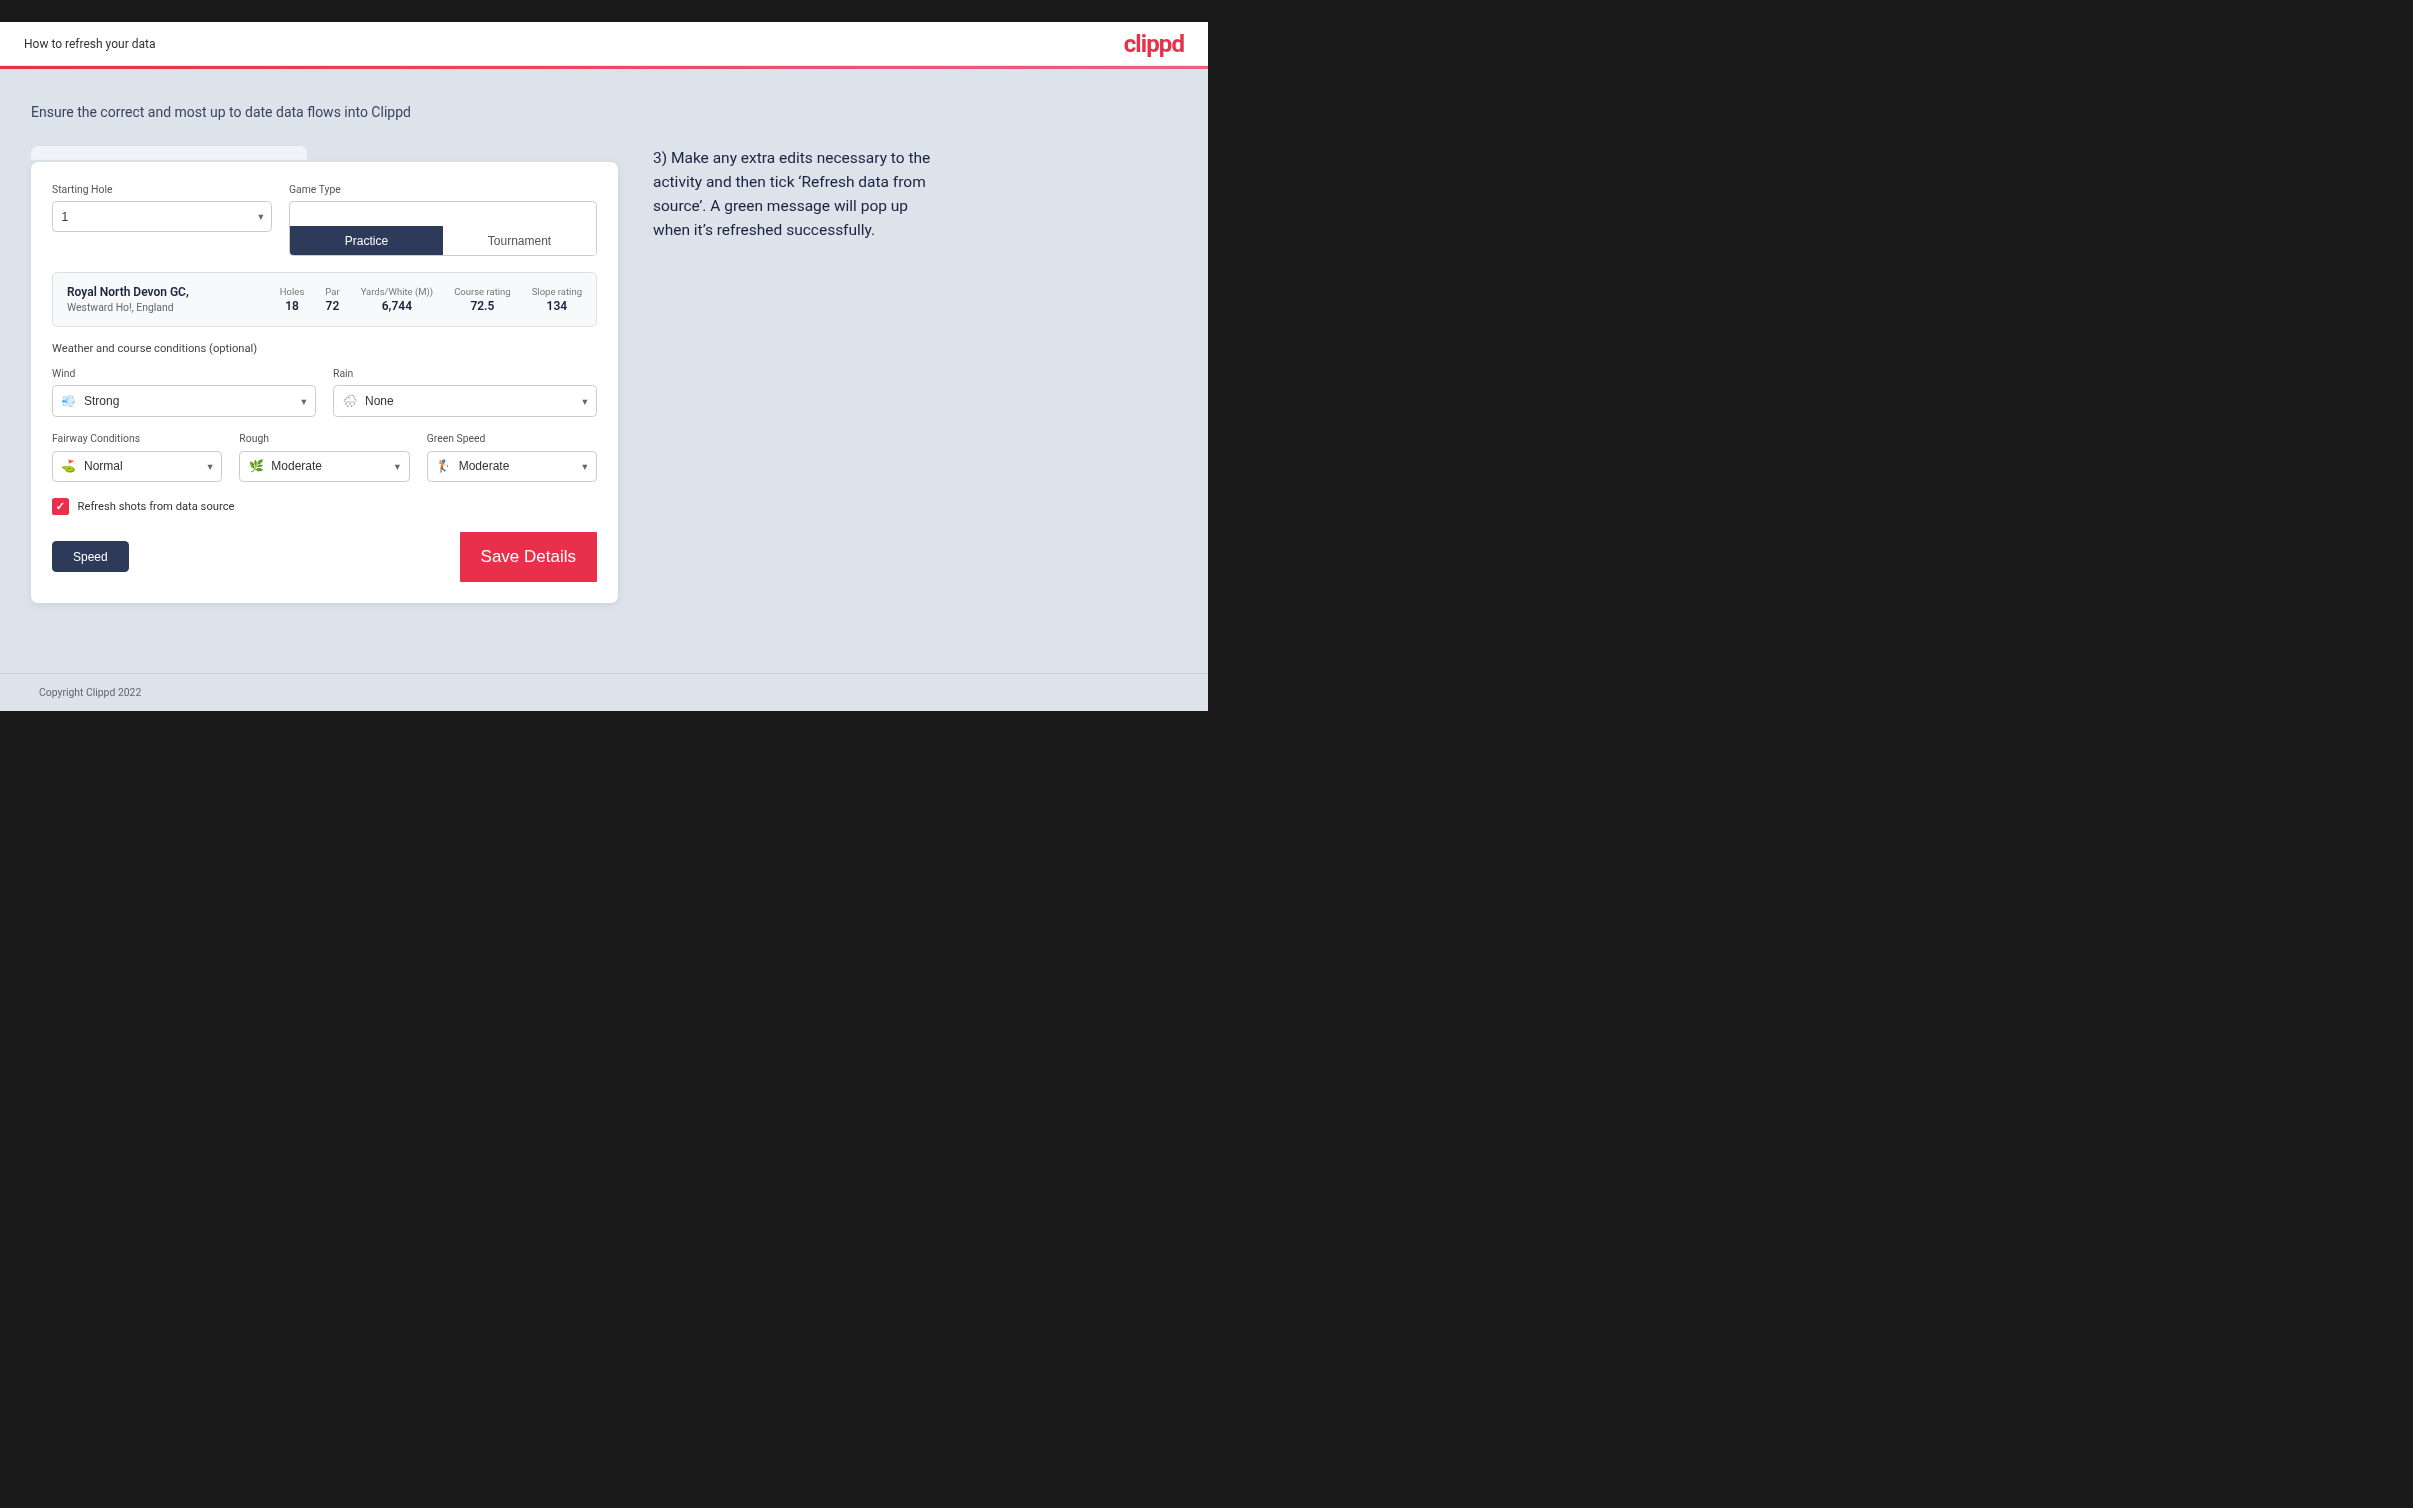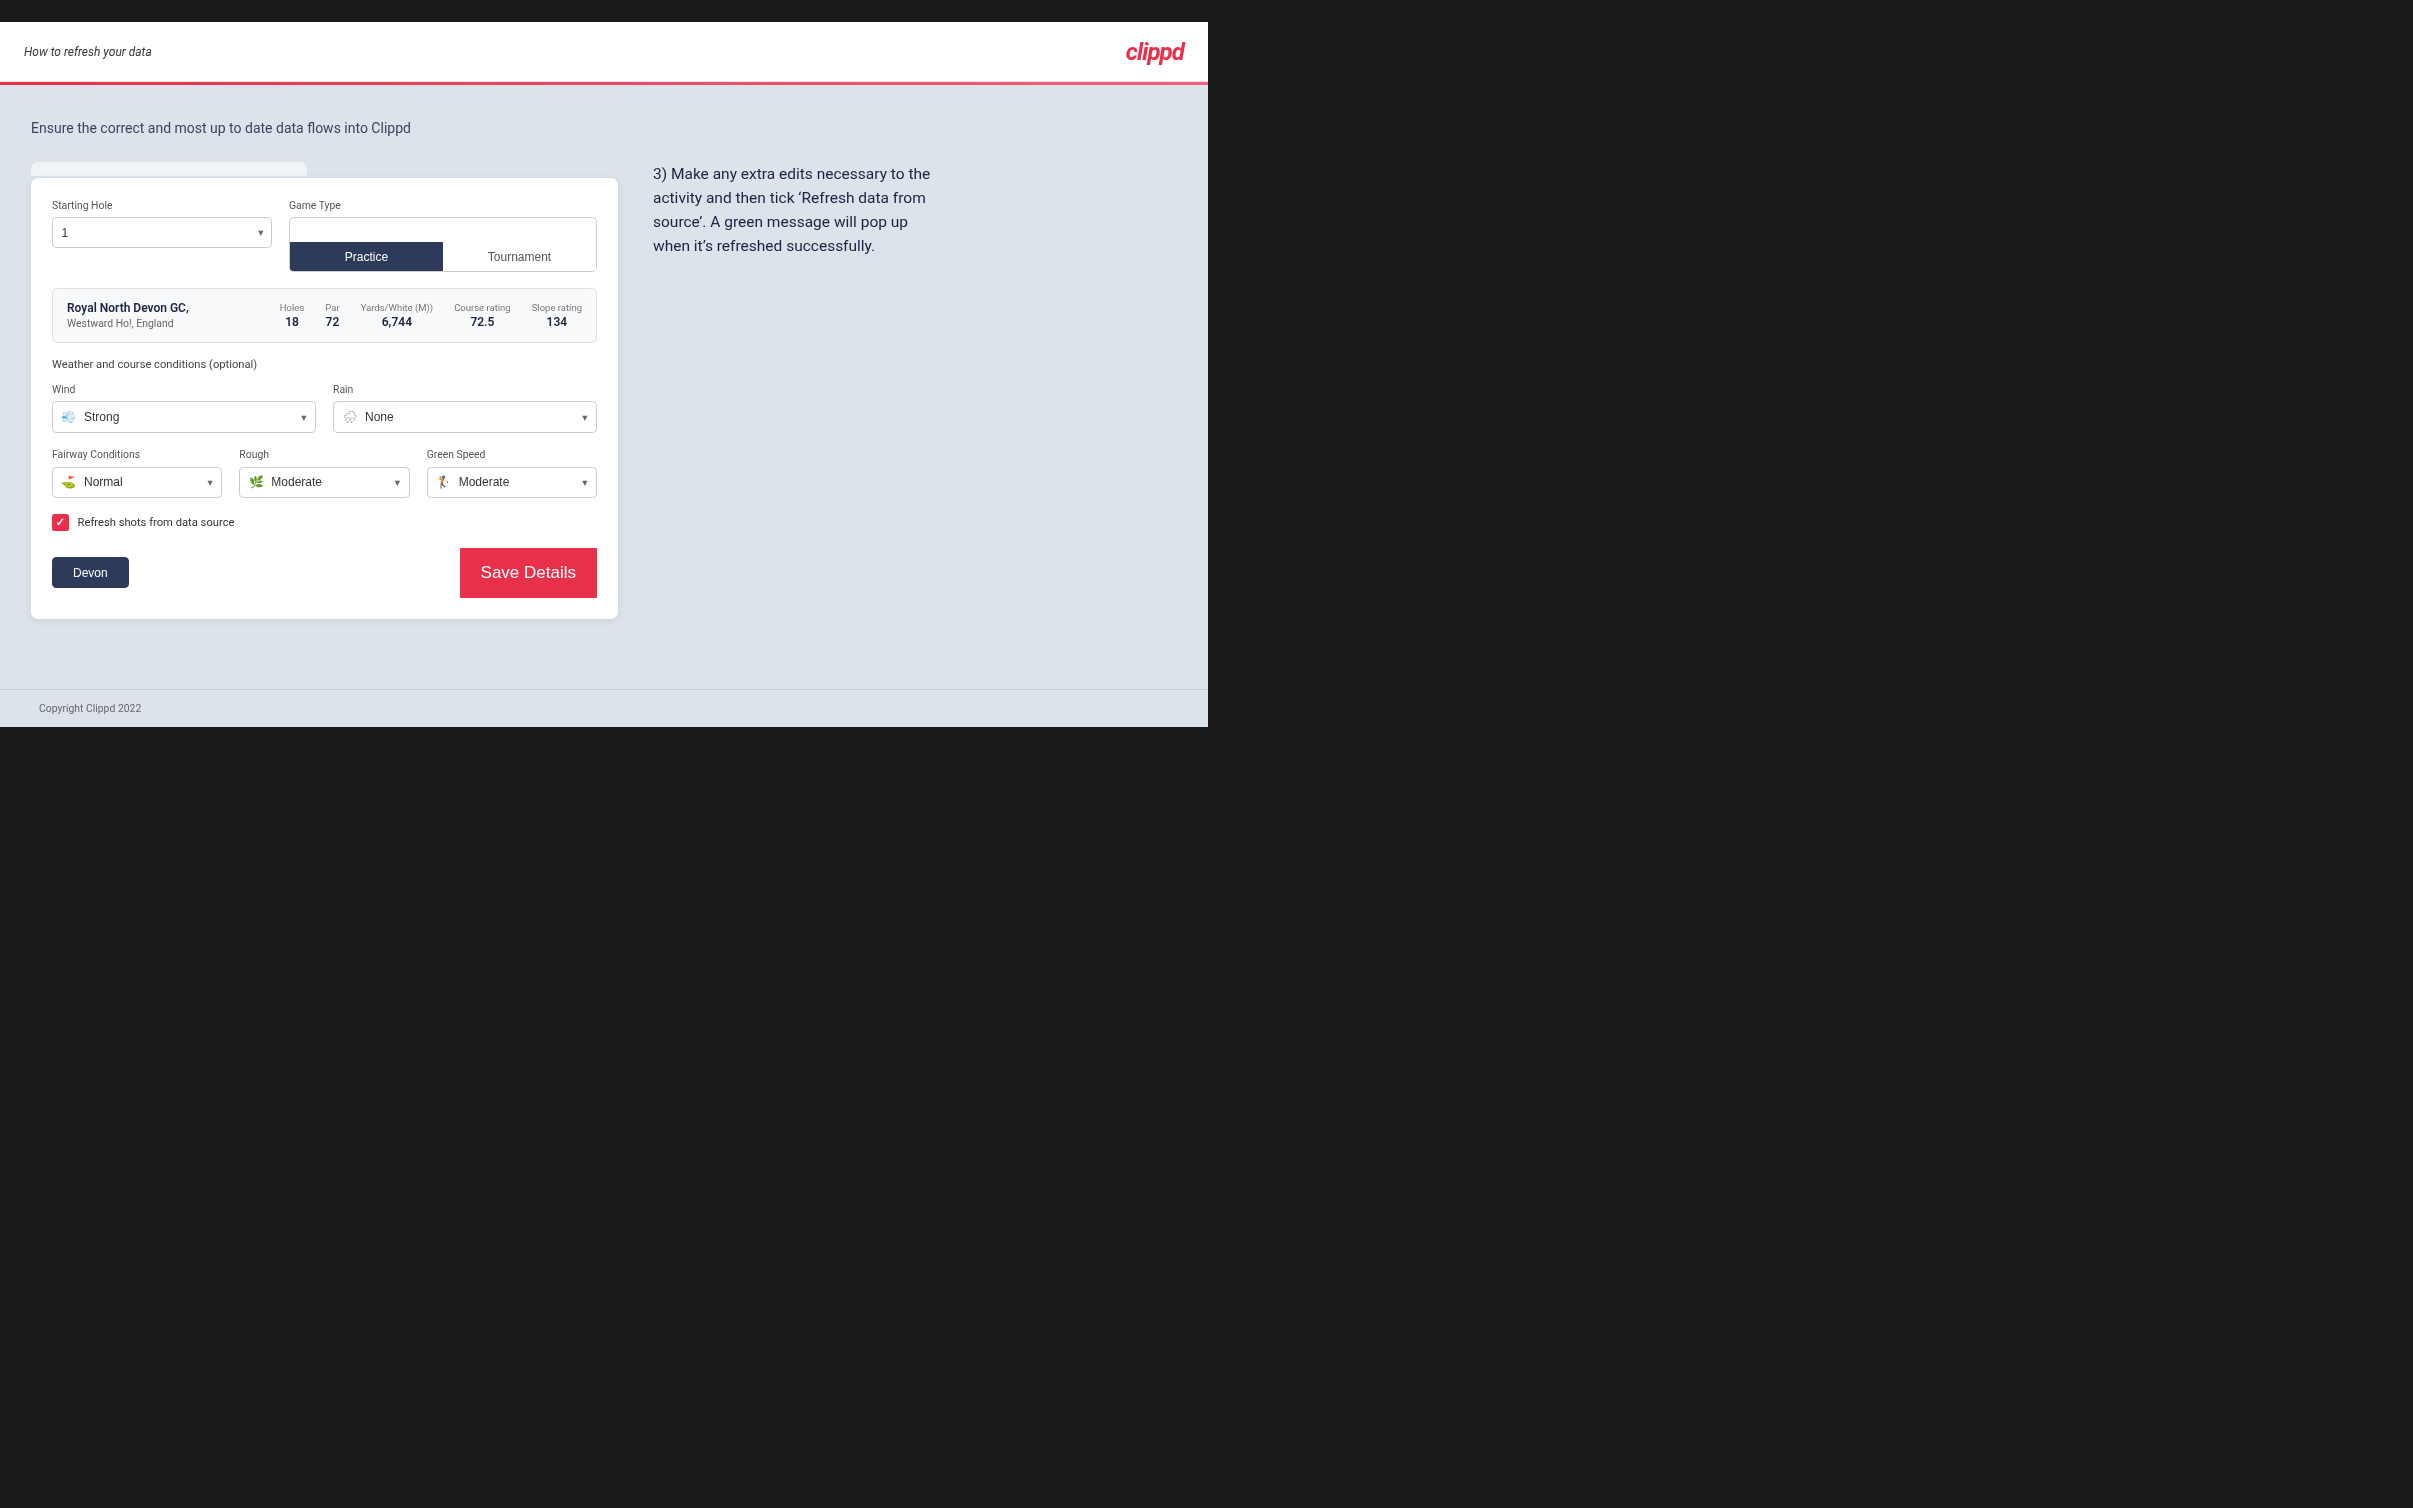--- a/index.html
+++ b/index.html
@@ -12,23 +12,22 @@
     .top-bar {
       background: #1a1a1a;
       height: 22.4px;
     }
     .header {
       background: #fff;
       display: flex;
       align-items: center;
       justify-content: space-between;
       padding: 0 24px;
-      height: 60px;
+      height: 44px;
       border-bottom: 1.7px solid #e8e8e8;
-      font-style: italic;
     }
     .header-title {
       font-size: 12px;
       color: #333;
     }
     .logo {
       font-size: 24px;
       font-weight: 700;
       color: #e8304a;
       letter-spacing: -0.9px;
@@ -429,21 +428,21 @@
         </div>
 
         <div class="checkbox-row">
           <div class="checkbox-custom">
             <span class="checkbox-check">✓</span>
           </div>
           <label class="checkbox-label">Refresh shots from data source</label>
         </div>
 
         <div class="button-row">
-          <button class="cancel-btn">Devon</button>
+          <button class="cancel-btn">Speed</button>
           <button class="save-btn">Save Details</button>
         </div>
 
       </div>
     </div>
 
     <div class="side-text">
       <p class="side-description">3) Make any extra edits necessary to the activity and then tick ‘Refresh data from source’. A green message will pop up when it’s refreshed successfully.</p>
     </div>
 

